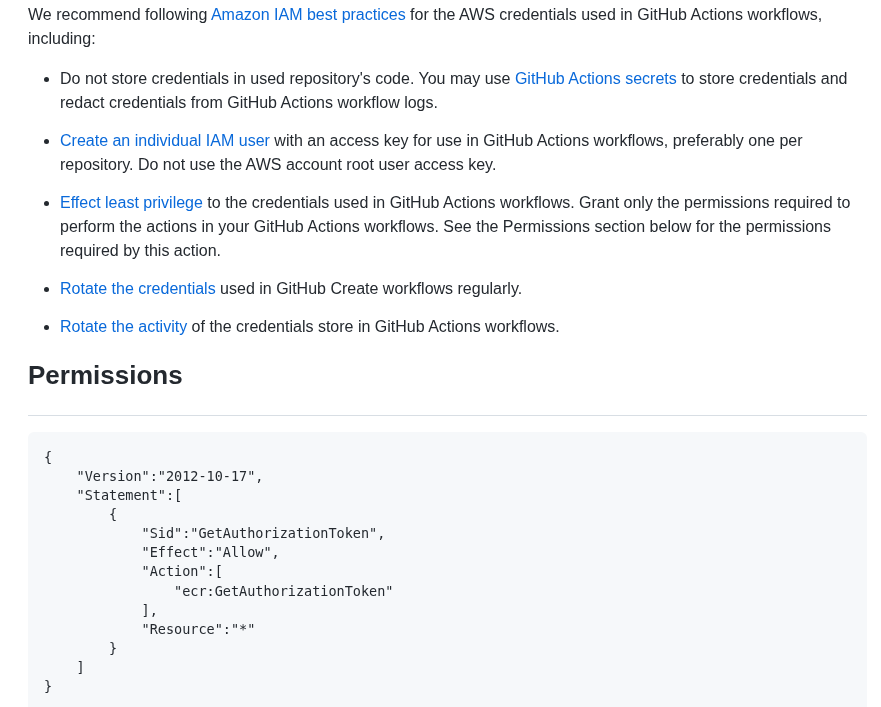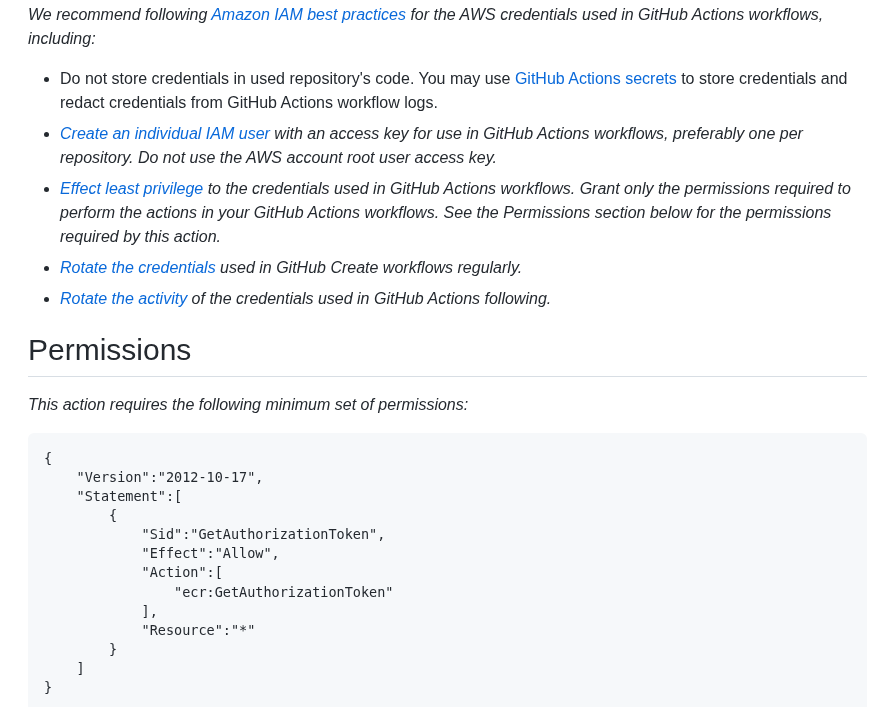--- a/index.html
+++ b/index.html
@@ -12,31 +12,31 @@
     line-height: 1.5;
     color: var(--text, #24292f);
     padding: 3px 14px 0 28px;
     overflow: hidden;
   }
   a.md-link {
     color: var(--link, #0969da);
     text-decoration: none;
     cursor: pointer;
   }
-  p.md-p { margin: 0 0 16px 0; font-style: italic; }
+  p.md-p { margin: 0 0 16px 0; }
   ul.md-list { margin: 0 0 16px 0; padding-left: 2em; }
   ul.md-list li { margin: 0; }
-  ul.md-list li + li { margin-top: 7px; font-style: italic; }
+  ul.md-list li + li { margin-top: 14px; }
   ul.md-list li::marker { color: var(--text, #24292f); }
   h2.md-h2 {
     margin: 20px 0 16px 0;
-    font-size: 30px;
-    font-weight: 400;
+    font-size: 26px;
+    font-weight: 700;
     line-height: 1.25;
-    padding-bottom: 7px;
+    padding-bottom: 23px;
     border-bottom: 1px solid var(--border, #d8dee4);
   }
   pre.md-pre {
     background: var(--code_bg, #f6f8fa);
     border-radius: 6px;
     padding: 16px;
     overflow: auto;
     margin-bottom: 16px;
   }
   pre.md-pre code {
@@ -53,26 +53,25 @@
 
 <div class="markdown-body">
 
   <p class="md-p"><span>We recommend following </span><a class="md-link" href="#">Amazon IAM best practices</a><span> for the AWS credentials used in GitHub Actions workflows, including:</span></p>
 
   <ul class="md-list">
     <li><span>Do not store credentials in used repository's code. You may use </span><a class="md-link" href="#">GitHub Actions secrets</a><span> to store credentials and redact credentials from GitHub Actions workflow logs.</span></li>
     <li><span></span><a class="md-link" href="#">Create an individual IAM user</a><span> with an access key for use in GitHub Actions workflows, preferably one per repository. Do not use the AWS account root user access key.</span></li>
     <li><span></span><a class="md-link" href="#">Effect least privilege</a><span> to the credentials used in GitHub Actions workflows. Grant only the permissions required to perform the actions in your GitHub Actions workflows. See the Permissions section below for the permissions required by this action.</span></li>
     <li><span></span><a class="md-link" href="#">Rotate the credentials</a><span> used in GitHub Create workflows regularly.</span></li>
-    <li><span></span><a class="md-link" href="#">Rotate the activity</a><span> of the credentials used in GitHub Actions following.</span></li>
+    <li><span></span><a class="md-link" href="#">Rotate the activity</a><span> of the credentials store in GitHub Actions workflows.</span></li>
   </ul>
 
   <h2 class="md-h2">Permissions</h2>
 
-  <p class="md-p">This action requires the following minimum set of permissions:</p>
 
   <pre class="md-pre"><code>{
     "Version":"2012-10-17",
     "Statement":[
         {
             "Sid":"GetAuthorizationToken",
             "Effect":"Allow",
             "Action":[
                 "ecr:GetAuthorizationToken"
             ],

